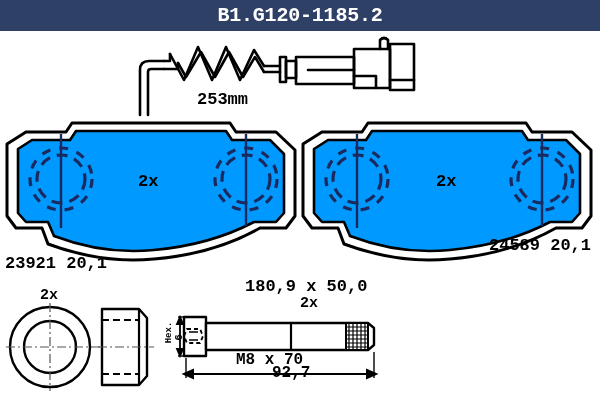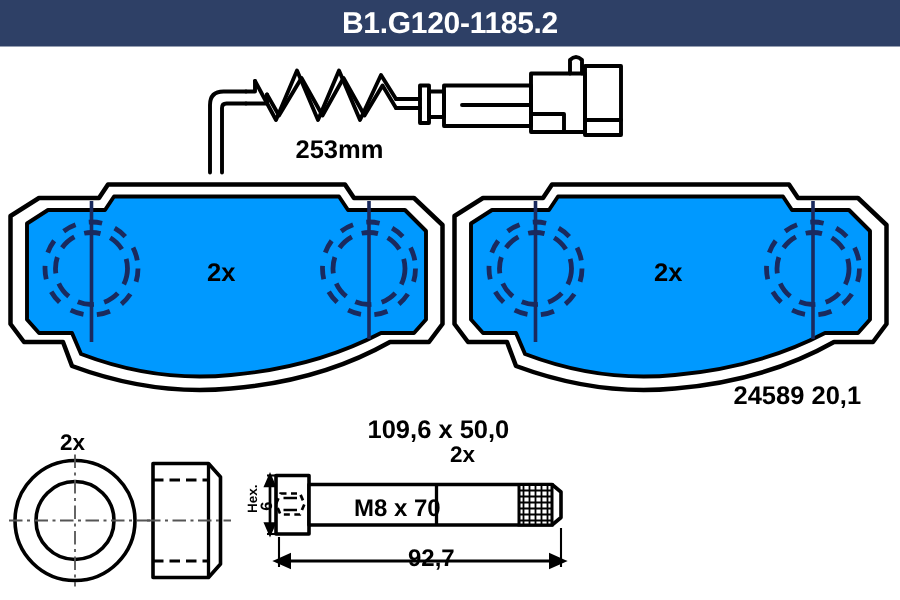--- a/index.html
+++ b/index.html
@@ -1,21 +1,21 @@
 <!DOCTYPE html>
 <html><head>
 <meta charset="utf-8">
 <style>
   html,body{margin:0;padding:0;}
   body{
     width:600px;height:400px;background:#ffffff;overflow:hidden;
     font-family:"Liberation Sans", sans-serif;
     -webkit-font-smoothing:antialiased;
   }
-  #sheet{position:relative;width:600px;height:400px;}
+  #sheet{position:relative;width:600px;height:400px;font-family:Liberation Mono, monospace;}
 
   
   .header{
     position:absolute;left:0;top:0;width:600px;height:31px;
     background:#2e4066;display:flex;align-items:center;justify-content:center;
     gap:26px;
   }
   .header .t{
     color:#ffffff;font-size:20px;font-weight:bold;letter-spacing:-.2px;
     line-height:1;white-space:nowrap;
@@ -175,25 +175,29 @@
         <circle cx="242" cy="63" r="24"></circle>
       </g>
       <g fill="none" stroke="#1a2a5e" stroke-width="3.2" stroke-dasharray="9 9" stroke-linecap="butt">
         <circle cx="57" cy="63" r="31"></circle>
         <circle cx="242" cy="63" r="31"></circle>
       </g>
     </svg>
   </div>
   <div class="lbl s17" style="left:436px;top:173px;">2x</div>
 
-  <div class="lbl s17" style="left:489px;top:255px;">
+  <div class="lbl s17" style="left:5px;top:255px;">
+    <span>23921 </span>
+    <span>20,1</span>
+  </div>
+  <div class="lbl s17" style="left:489px;top:237px;">
     <span>24589 </span>
     <span>20,1</span>
   </div>
-  <div class="lbl s17" style="left:245px;top:278px;">109,6 x 50,0</div>
+  <div class="lbl s17" style="left:245px;top:278px;">180,9 x 50,0</div>
 
   <div class="lbl s15" style="left:40px;top:288px;">2x</div>
   <div class="svgwrap" style="left:6px;top:303px;">
     <svg width="150" height="90" viewBox="0 0 150 90">
 
       <circle cx="44" cy="44" r="40" fill="#ffffff" stroke="#000" stroke-width="2.4"></circle>
       <circle cx="44" cy="44" r="26" fill="#ffffff" stroke="#000" stroke-width="2.4"></circle>
 
       <g stroke="#555" stroke-width="1.2" fill="none" stroke-dasharray="9 3 2 3">
         <path d="M0,44 L100,44"></path>
@@ -249,18 +253,18 @@
         <path d="M6,62 l9,-4 l0,8 Z"></path>
         <path d="M198,62 l-9,-4 l0,8 Z"></path>
       </g>
       <g stroke="#000" stroke-width="1.4" fill="none">
         <path d="M8,46 L8,66"></path>
         <path d="M196,40 L196,66"></path>
       </g>
     </svg>
   </div>
 
-  <div class="lbl s16" style="left:205px;top:332px;padding-left:31px;">M8 x 70</div>
+  <div class="lbl s16" style="left:205px;top:352px;padding-left:31px;">M8 x 70</div>
   <div class="lbl s16" style="left:272px;top:365px;">92,7</div>
   <div class="lbl s9 vtext" style="left:154px;top:328px;width:30px;text-align:center;">Hex.</div>
   <div class="lbl s11 vtext" style="left:172px;top:332px;width:14px;text-align:center;">6</div>
 
 </div>
 
 </body></html>

